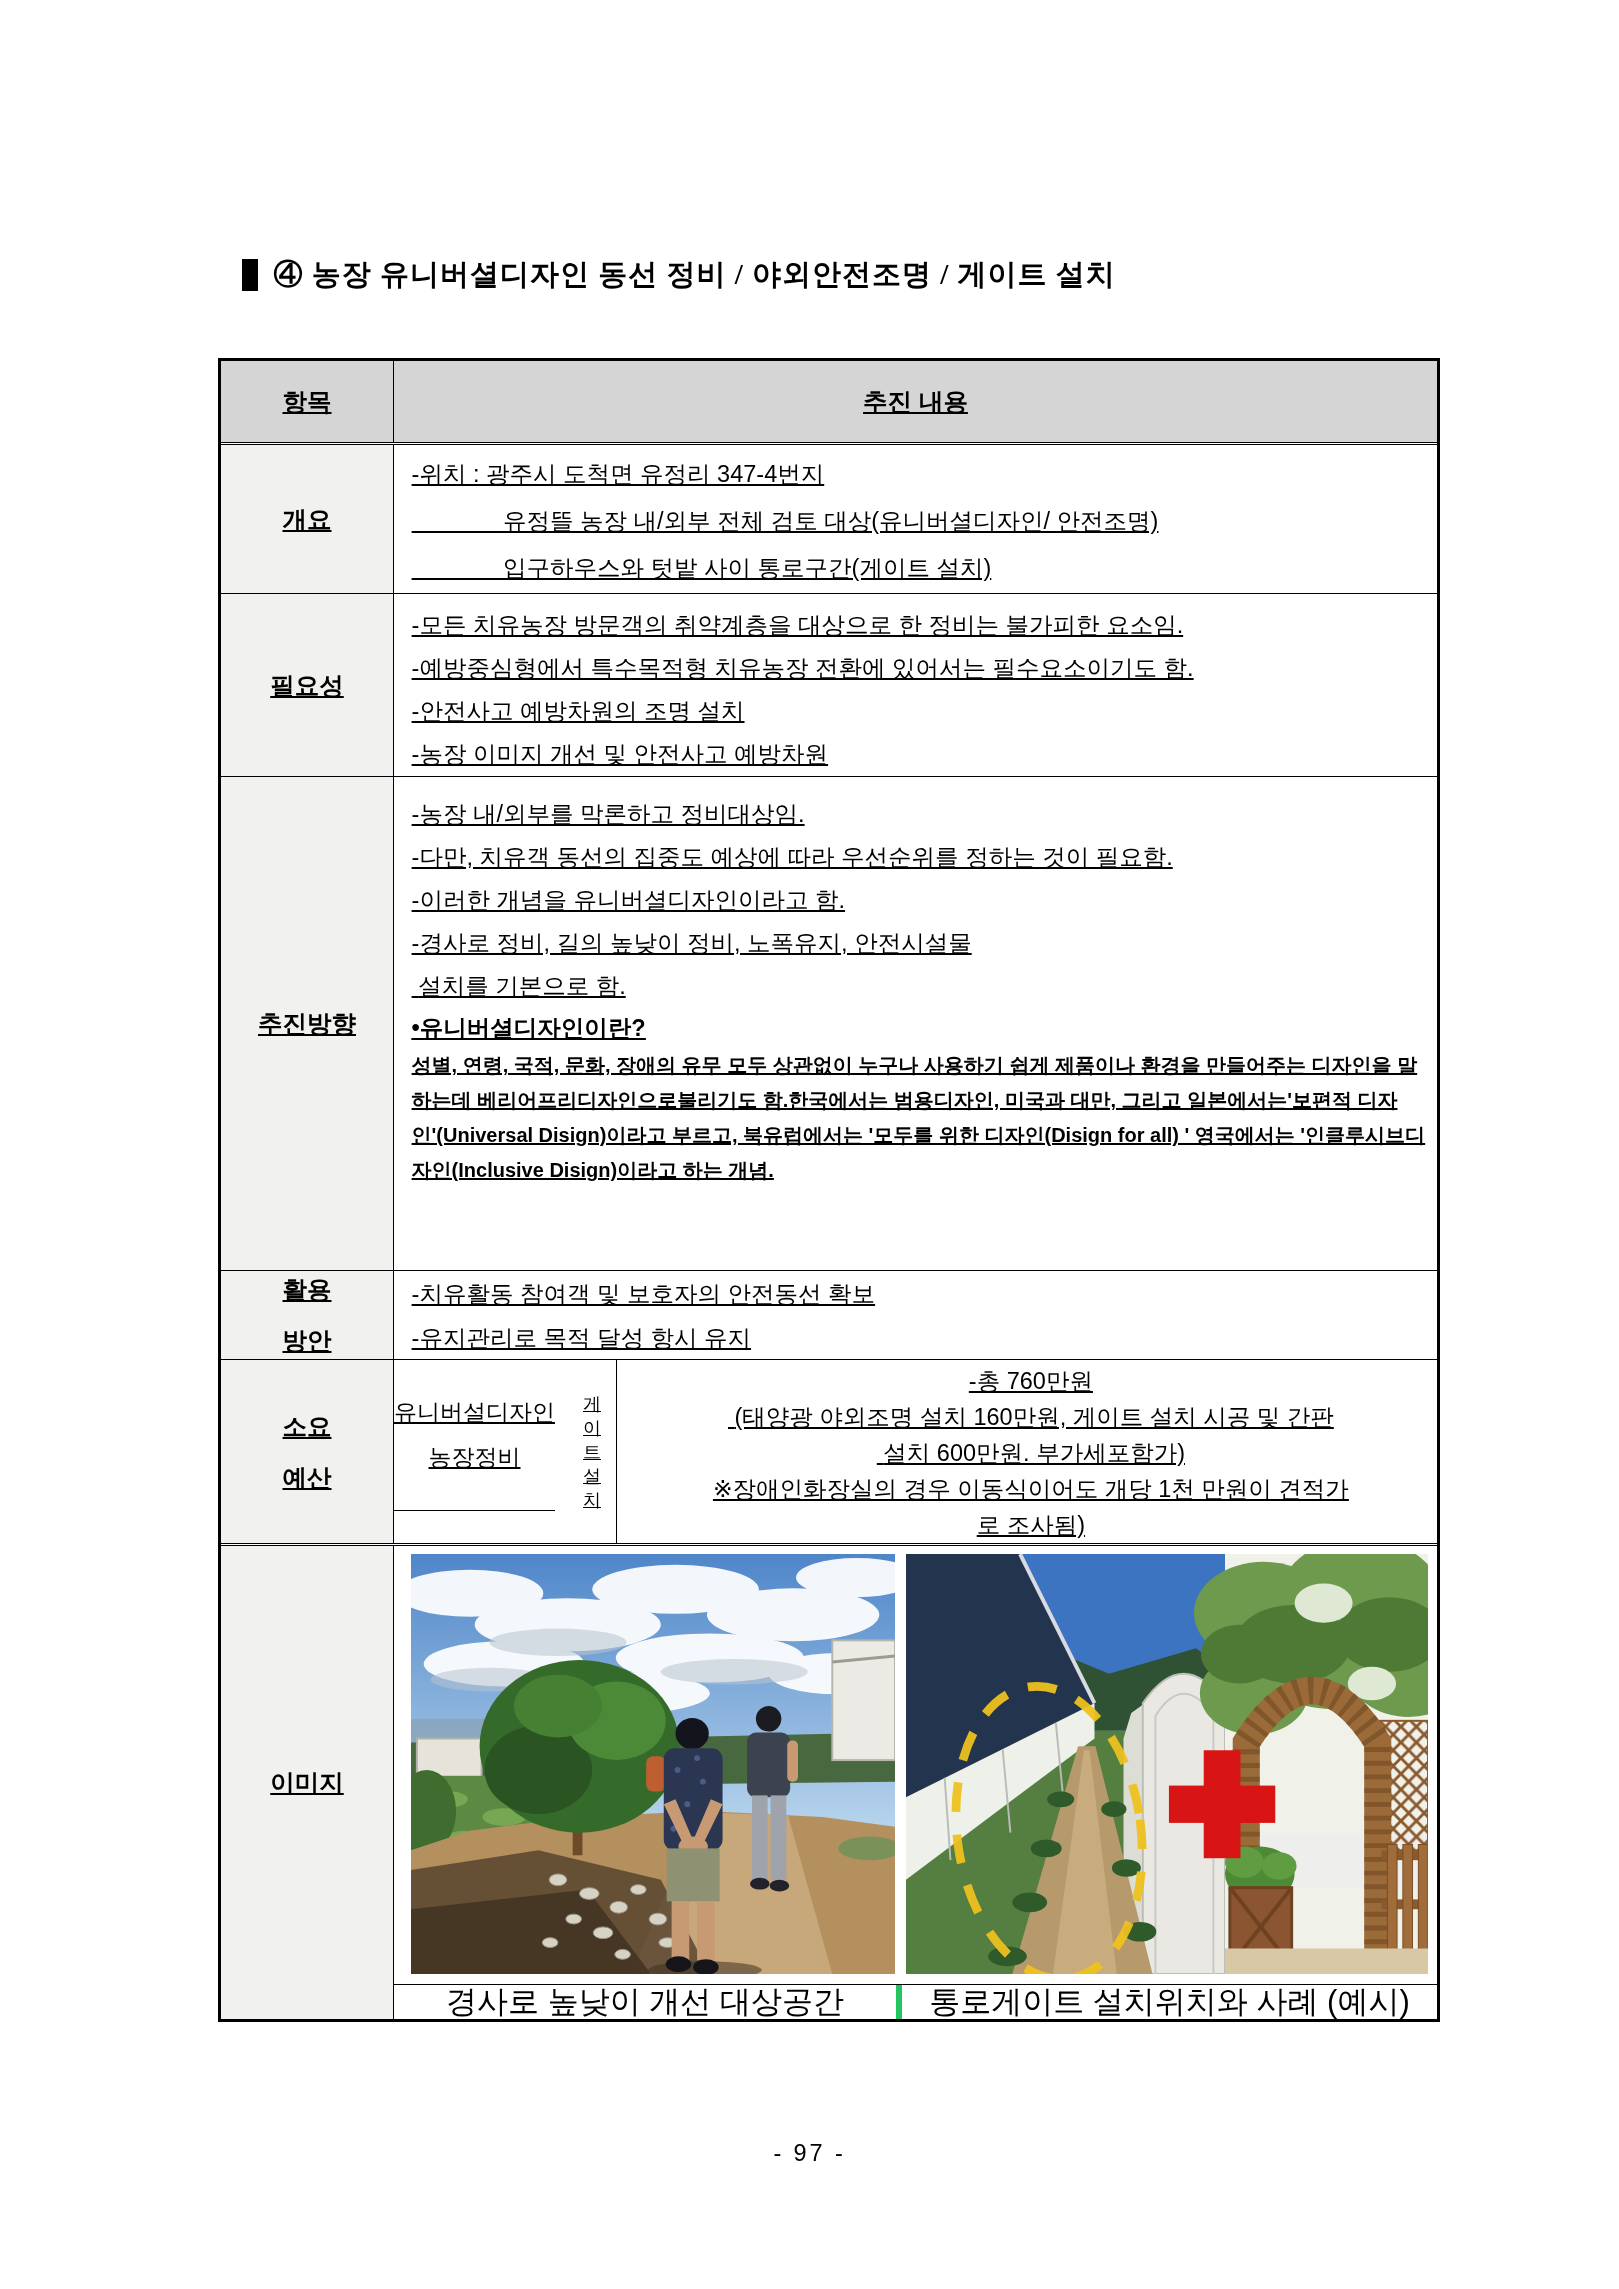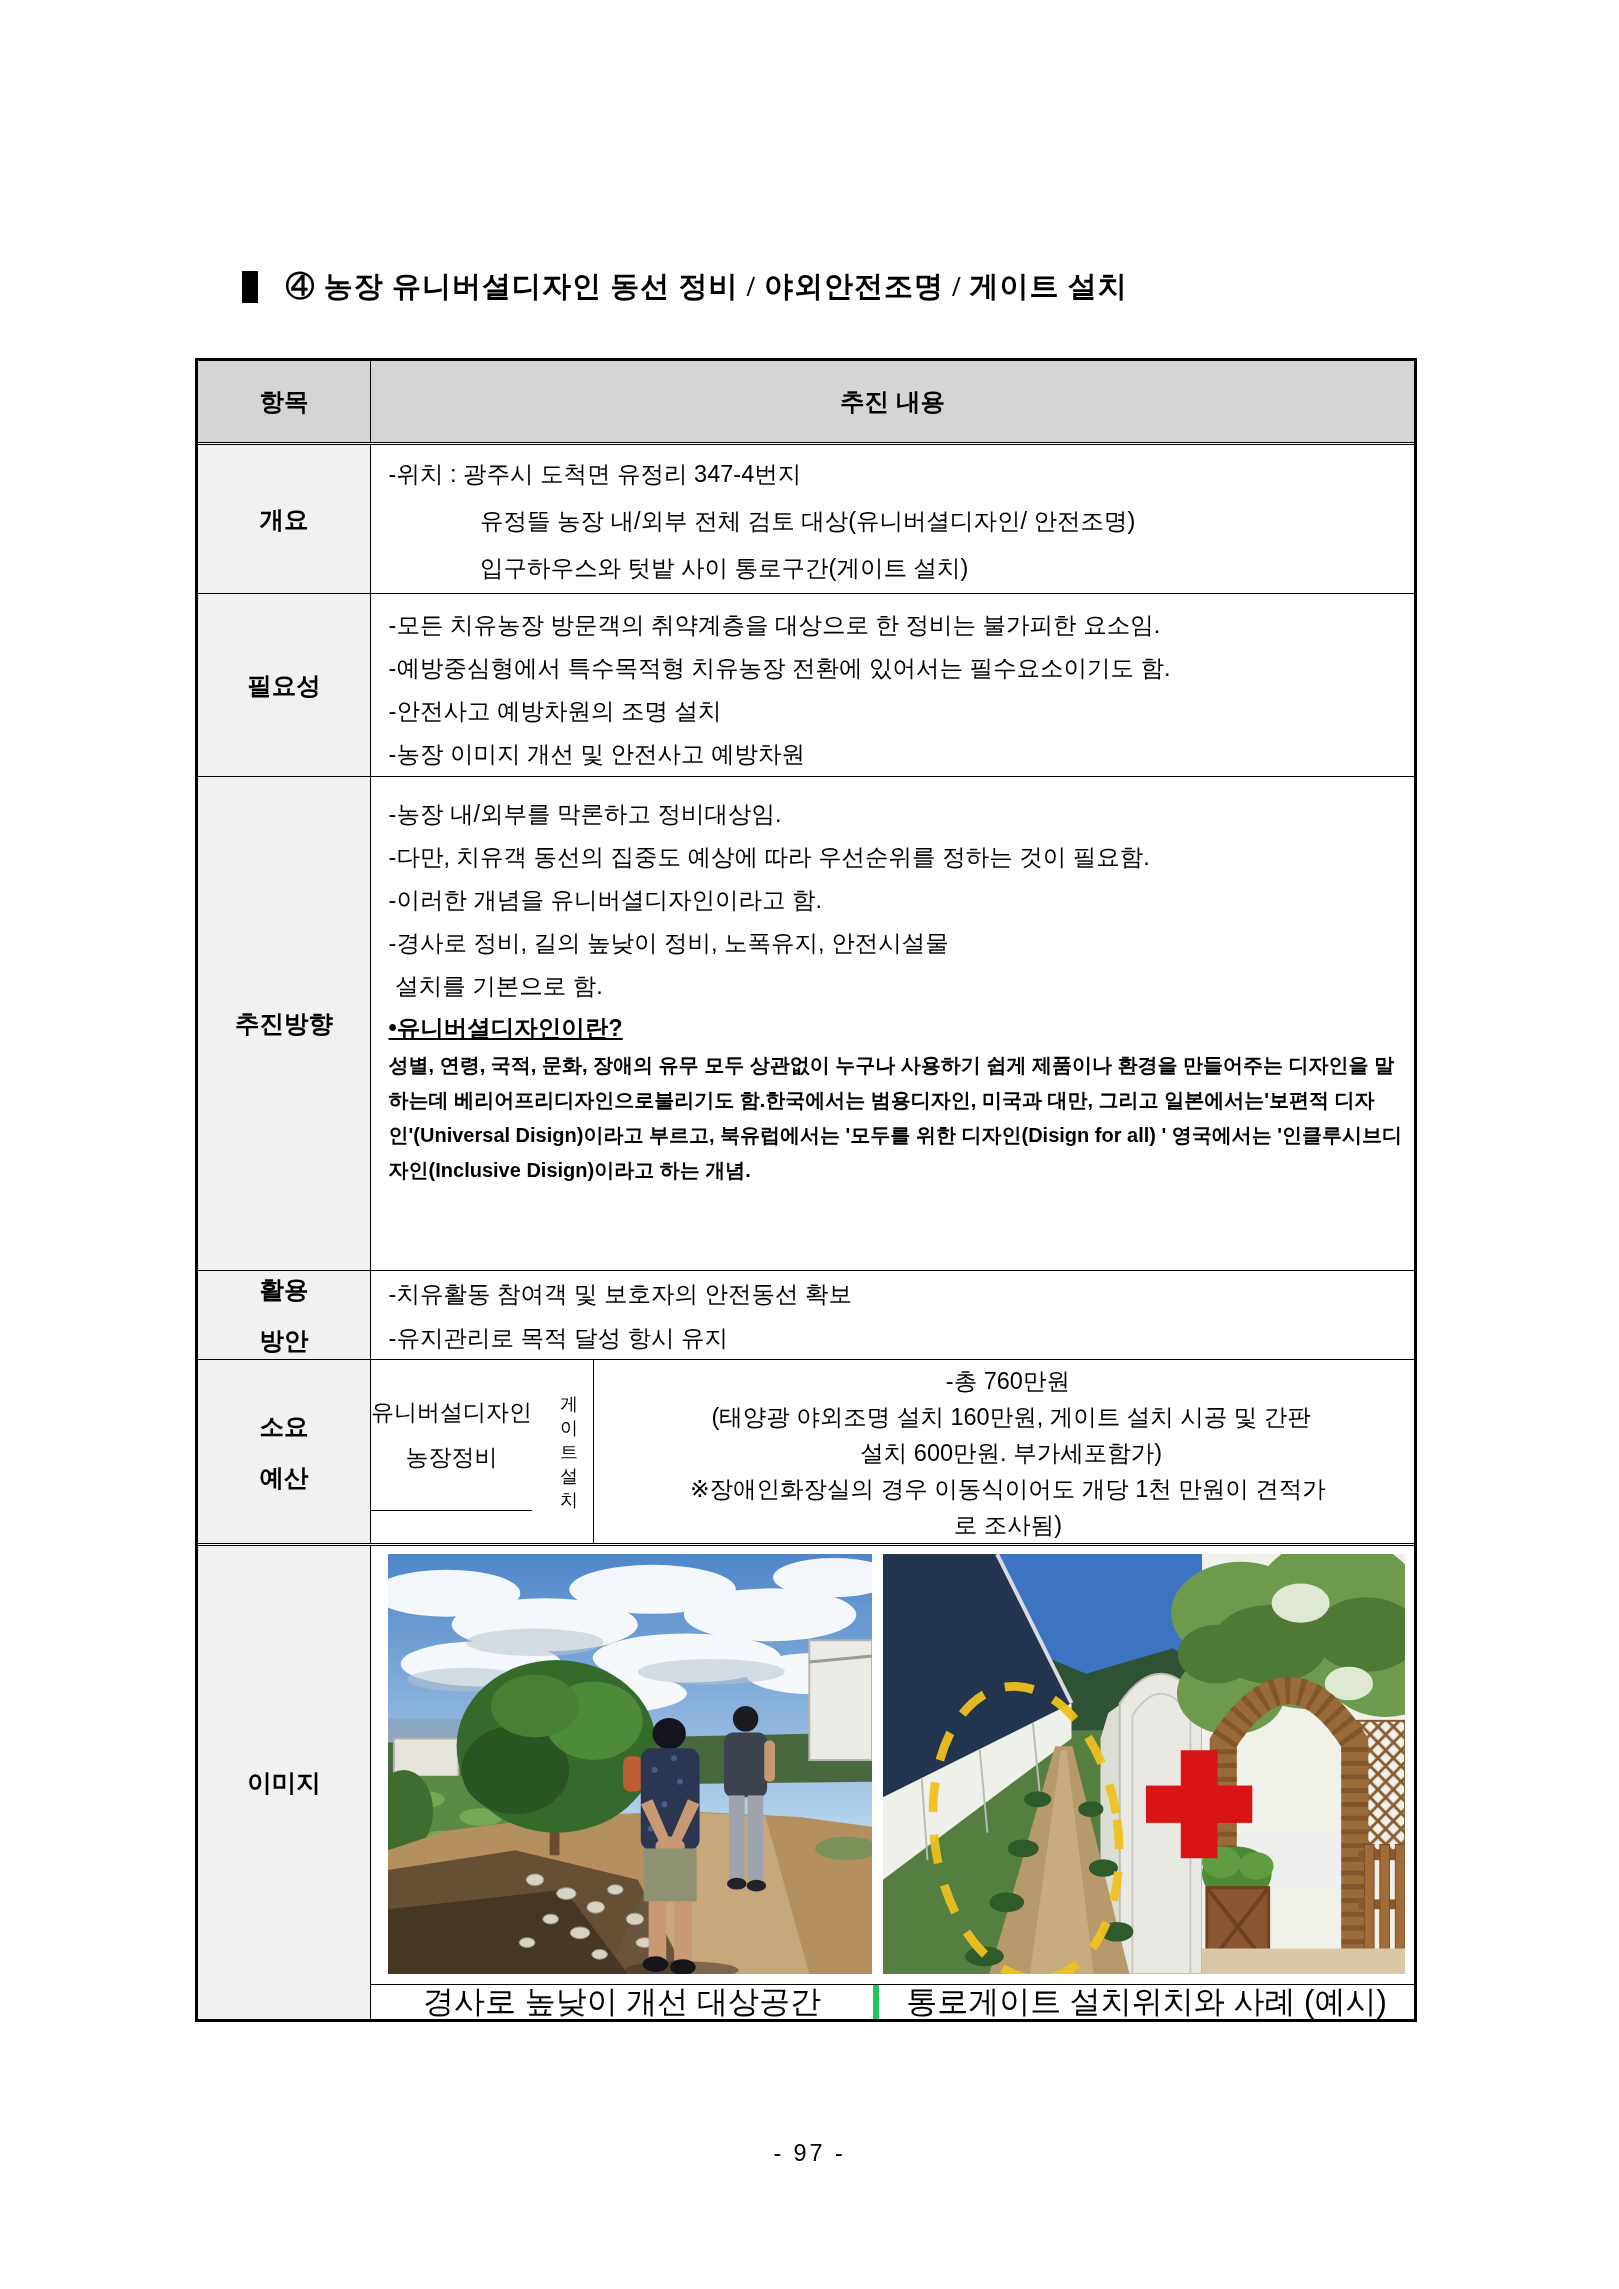--- a/index.html
+++ b/index.html
@@ -1,23 +1,23 @@
 <!DOCTYPE html>
 <html><head>
 <meta charset="utf-8">
 <style>
   html,body{margin:0;padding:0;background:#ffffff;}
   .page{position:relative;width:1619px;height:2290px;background:#ffffff;overflow:hidden;
         font-family:"Liberation Sans","DejaVu Sans",sans-serif;color:#000;}
   
-  .title{position:absolute;left:242px;top:267px;display:flex;align-items:center;
-         font-family:"Liberation Serif","DejaVu Serif",serif;font-weight:bold;font-size:29px;letter-spacing:1px;gap:12px;}
+  .title{position:absolute;left:242px;top:255px;display:flex;align-items:center;
+         font-family:"Liberation Serif","DejaVu Serif",serif;font-weight:bold;font-size:29px;letter-spacing:1px;}
   .title-bar{width:15.7px;height:32px;background:#000;margin-right:15.7px;}
   
-  .tbl{position:absolute;left:195px;top:358px;width:1222px;border:3.9px solid #000;box-sizing:border-box;background:#fff;}
+  .tbl{position:absolute;left:218px;top:358px;width:1222px;border:3.9px solid #000;box-sizing:border-box;background:#fff;text-decoration:underline;}
   .row{display:flex;border-bottom:1px solid #000;box-sizing:border-box;}
   .row.dbl{border-bottom:3.9px double #000;}
   .row.last{border-bottom:none;}
   .lbl{flex:0 0 173px;width:173px;border-right:1px solid #000;background:#f1f1ef;box-sizing:border-box;
        display:flex;flex-direction:column;align-items:center;justify-content:center;
        font-weight:bold;font-size:24.5px;line-height:51px;text-align:center;}
   .cnt{flex:1;box-sizing:border-box;padding:0 7.8px 0 17.6px;font-size:23.5px;overflow:hidden;}
   .hdr{height:84px;}
   .hdr .lbl{background:#d5d5d5;}
   .hdr .cnt{background:#d5d5d5;display:flex;align-items:center;justify-content:center;

